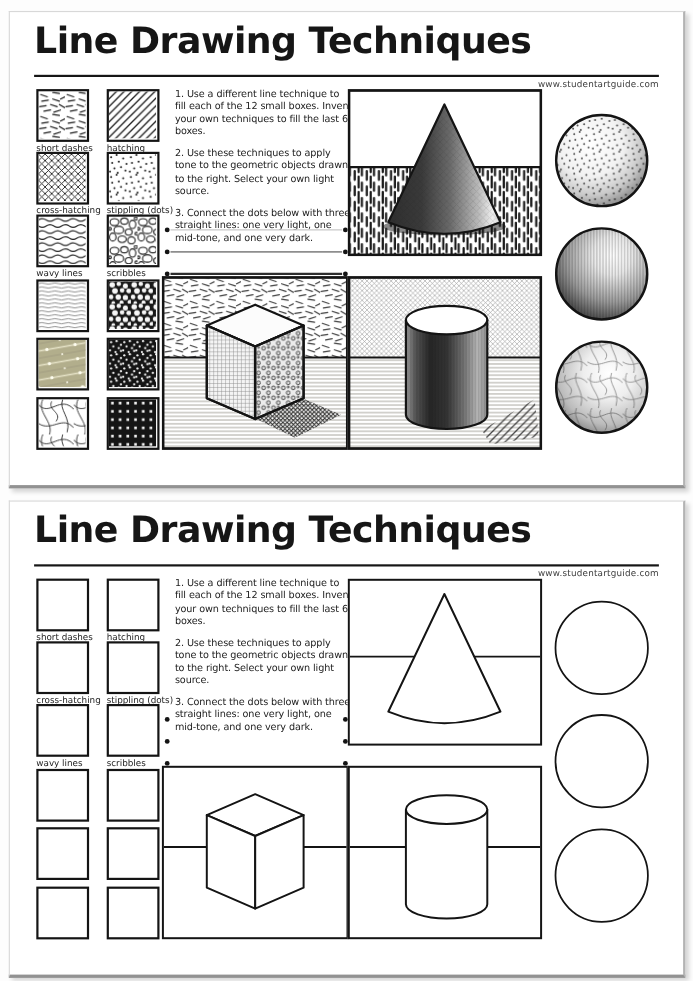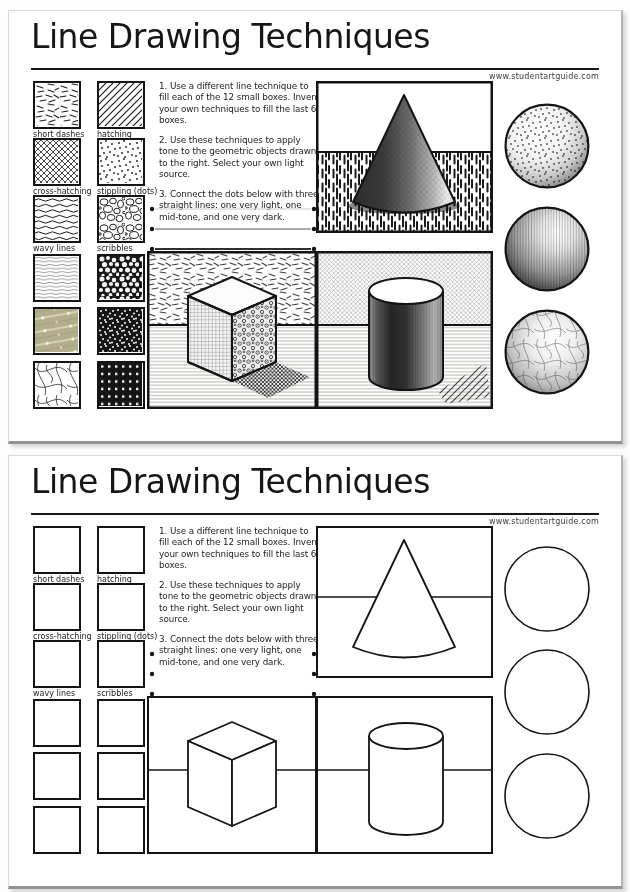--- a/index.html
+++ b/index.html
@@ -2,21 +2,21 @@
 <html><head>
 <meta charset="utf-8">
 <style>
   html,body{margin:0;padding:0;background:#fdfdfd;}
   .stage{position:relative;width:630px;height:892px;background:#fdfdfd;overflow:hidden;
          font-family:"DejaVu Sans",sans-serif;color:#191919;}
   .page{position:absolute;left:8px;width:612px;height:430px;background:#fff;
         border:1px solid #d8d8d8;border-right:2px solid #b3b3b3;border-bottom:3px solid #929292;
         box-shadow:3px 3px 4px rgba(0,0,0,.16);}
   #page1{top:10px;} #page2{top:455px;}
-  .title{position:absolute;left:22px;top:6px;margin:0;font-size:33px;font-weight:400;
+  .title{position:absolute;left:22px;top:6px;margin:0;font-size:33px;font-weight:700;
          letter-spacing:-0.5px;color:#161616;white-space:nowrap;}
   .rule{position:absolute;left:22px;top:57px;width:568px;height:2px;background:#161616;}
   .url{position:absolute;right:22px;top:61px;font-size:8px;color:#3c3c3c;letter-spacing:.2px;margin-left:28px;}
   .tbox{position:absolute;width:48px;height:48px;box-sizing:border-box;background:#fff;
         border:2.5px solid #141414;}
   .tbox svg{display:block;}
   #page2 .tbox{border-width:2px;}
   .tlabel{position:absolute;font-size:8px;color:#232323;white-space:nowrap;}
   .instr{position:absolute;left:138px;top:70px;width:174px;}
   .instr p{margin:0 0 9px 12px;font-size:8.8px;line-height:1.28;letter-spacing:-0.1px;color:#1d1d1d;}

